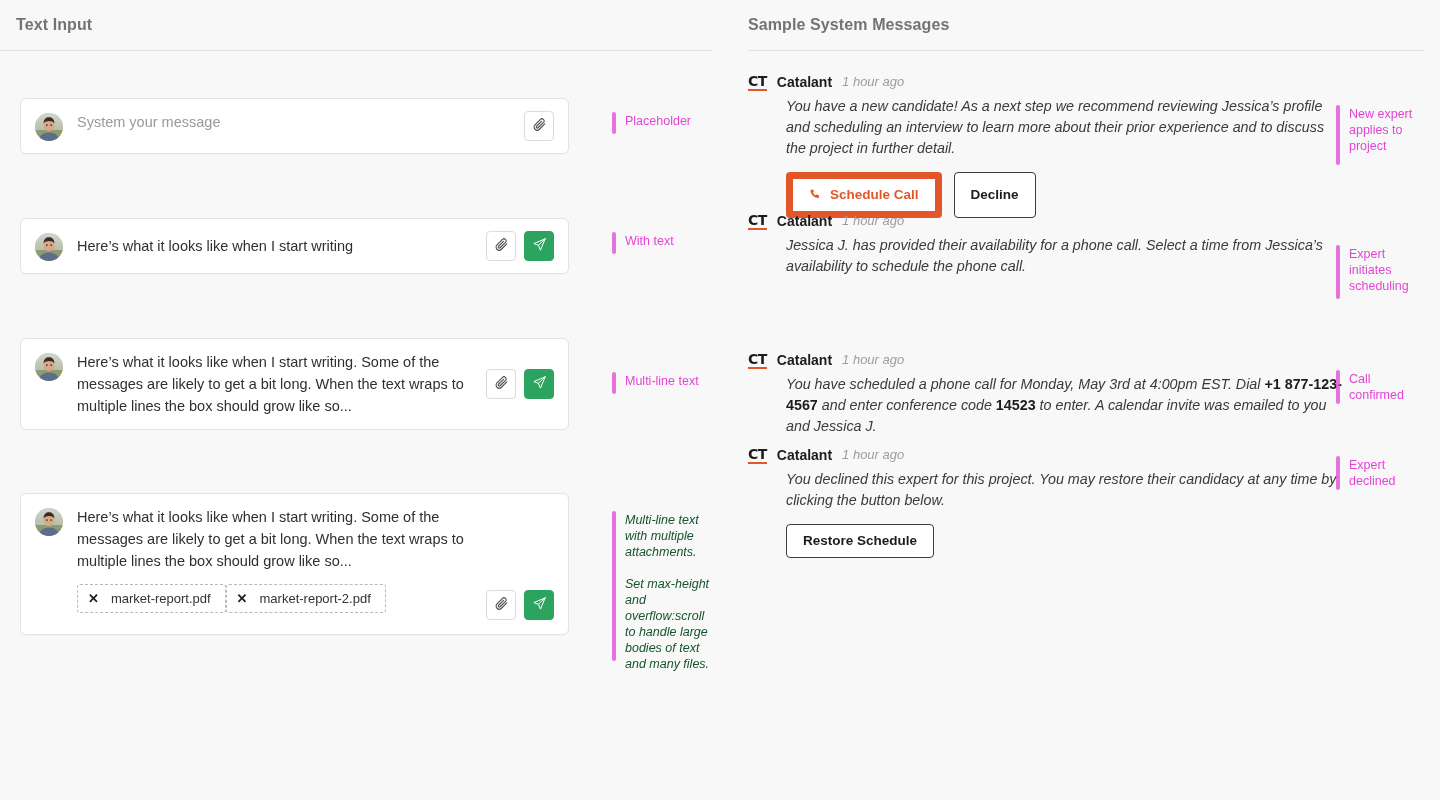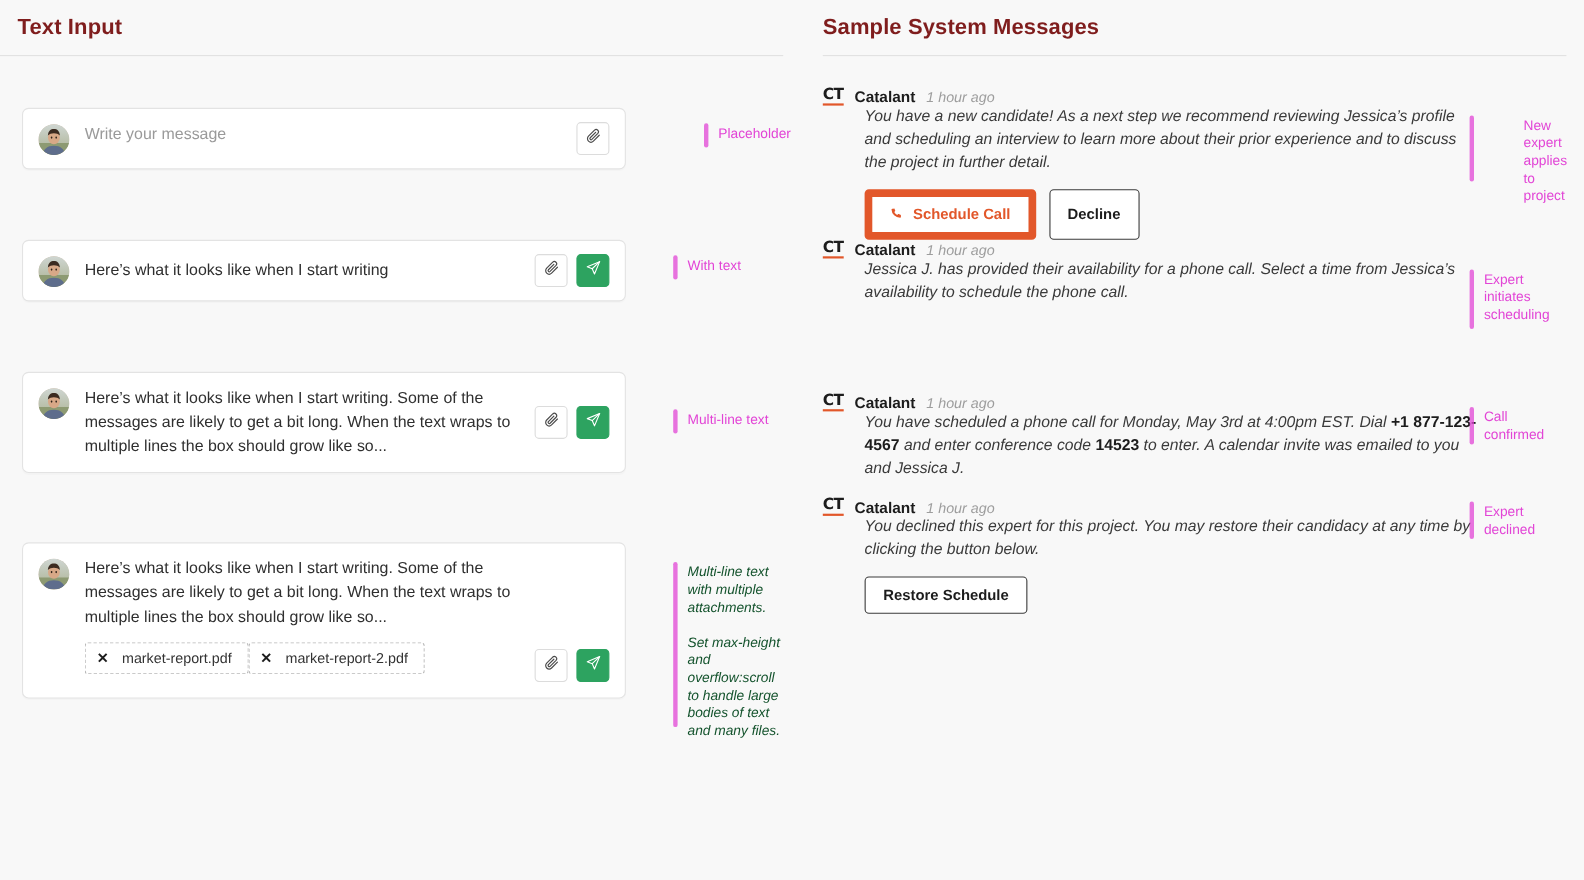--- a/index.html
+++ b/index.html
@@ -13,21 +13,21 @@
   }
   .page { position:relative; width:1440px; height:800px; display:flex; }
 
   
   .col-left  { width:720px; height:800px; position:relative; }
   .col-right { width:720px; height:800px; position:relative; }
 
   .panel-head {
     height:50px;
     display:flex; align-items:center;
-    font-size:20px; font-weight:700; color:#7f1d1d;
+    font-size:16px; font-weight:700; color:#737373;
     letter-spacing:.1px;
   }
   .col-left  .panel-head { padding-left:16px; }
   .col-right .panel-head { padding-left:28px; }
 
   .head-rule { height:1px; background:#e2e2e2; }
   .col-left  .head-rule { margin-left:0;  margin-right:8px; }
   .col-right .head-rule { margin-left:28px; margin-right:16px; }
 
   
@@ -96,21 +96,21 @@
   .anno-bar { width:4px; border-radius:2px; background:#ee6ee0; flex:0 0 4px; }
   .anno-text {
     color:#e245d6; font-size:12.5px; line-height:16px;
     padding-top:1px;
   }
   .anno-text p { margin:0; }
   .anno-text p + p { margin-top:16px; }
 
   
   .msg { position:relative; padding:0 16px 0 28px; }
-  .msg-head { display:flex; align-items:flex-end; gap:10px; height:22px; }
+  .msg-head { display:flex; align-items:flex-start; gap:10px; height:22px; }
   .logo-ct {
     font-family:"DejaVu Sans", sans-serif;
     font-weight:700; font-size:14px; letter-spacing:-0.5px;
     color:#1c1c1c; line-height:14px;
     border-bottom:2px solid #e2572a;
     padding-bottom:1px;
   }
   .msg-author { font-size:14px; font-weight:700; color:#1c1c1c; }
   .msg-time { font-size:13px; font-style:italic; color:#9d9d9d; }
 
@@ -159,32 +159,32 @@
                   <rect y="17" width="28" height="11" fill="#8d9a72"></rect>
                   <path d="M4 28c0-5.5 4.2-8.5 10-8.5S24 22.5 24 28z" fill="#5e6d8c"></path>
                   <ellipse cx="14" cy="12" rx="5.4" ry="6.2" fill="#d8a887"></ellipse>
                   <path d="M8.5 10.2c.3-4.3 2.6-6 5.5-6s5.2 1.7 5.5 6c-1.6-1.3-3.2-2.1-5.5-2.1s-3.9.8-5.5 2.1z" fill="#3b2a20"></path>
                   <ellipse cx="11.9" cy="12.1" rx=".75" ry=".95" fill="#2d2118"></ellipse>
                   <ellipse cx="16.1" cy="12.1" rx=".75" ry=".95" fill="#2d2118"></ellipse>
                 </g>
               </svg>
             </div>
             <div class="composer-body">
-              <div class="composer-text placeholder">Write your message</div>
+              <div class="composer-text placeholder">System your message</div>
             </div>
             <div class="composer-actions">
               <div class="btn-square">
                 <span><svg viewBox="0 0 24 24" width="15" height="15" fill="none" stroke="#4a4a4a" stroke-width="1.7" stroke-linecap="round" stroke-linejoin="round">
                     <path d="M20.4 11.1l-8.5 8.5a5 5 0 0 1-7.1-7.1l8.8-8.8a3.4 3.4 0 0 1 4.8 4.8l-8.7 8.7a1.7 1.7 0 0 1-2.4-2.4l7.9-7.9"></path>
                   </svg></span>
               </div>
             </div>
           </div>
         </div>
-        <div class="anno" style="position: absolute; left: 640px; top: 112px; width: 100px; height: 22px;">
+        <div class="anno" style="position: absolute; left: 612px; top: 112px; width: 100px; height: 22px;">
           <div class="anno-bar" style="background: rgb(226, 69, 214); opacity: 0.75;"></div>
           <div class="anno-text" style="color: rgb(226, 69, 214);">
             <p>Placeholder</p>
           </div>
         </div>
         <div class="composer-row" style="position: absolute; left: 20px; top: 218px; width: 690px;">
           <div class="composer-card" style="width: 549px; align-items: center;">
             <div class="avatar">
               <svg viewBox="0 0 28 28" width="28" height="28">
                 <defs>
@@ -360,21 +360,21 @@
                 <span>Schedule Call</span>
               </button>
               <button class="btn btn-outline-dark">
                 <span>Decline</span>
               </button>
             </div>
           </div>
         </div>
         <div class="anno" style="position: absolute; right: 16px; top: 105px; width: 88px; height: 60px;">
           <div class="anno-bar" style="background: rgb(226, 69, 214); opacity: 0.75;"></div>
-          <div class="anno-text" style="color: rgb(226, 69, 214); margin-left: 36px;">New expert applies to project</div>
+          <div class="anno-text" style="color: rgb(226, 69, 214);">New expert applies to project</div>
         </div>
         <div class="msg" style="position: absolute; top: 213px; left: 0px; width: 720px;">
           <div class="msg-head">
             <div class="logo-ct" style="border-bottom-color: rgb(226, 87, 42);">CT</div>
             <div class="msg-author">Catalant</div>
             <div class="msg-time">1 hour ago</div>
           </div>
           <div class="msg-body">
             <div class="msg-text">Jessica J. has provided their availability for a phone call. Select a time from Jessica’s availability to schedule the phone call.</div>
           </div>

